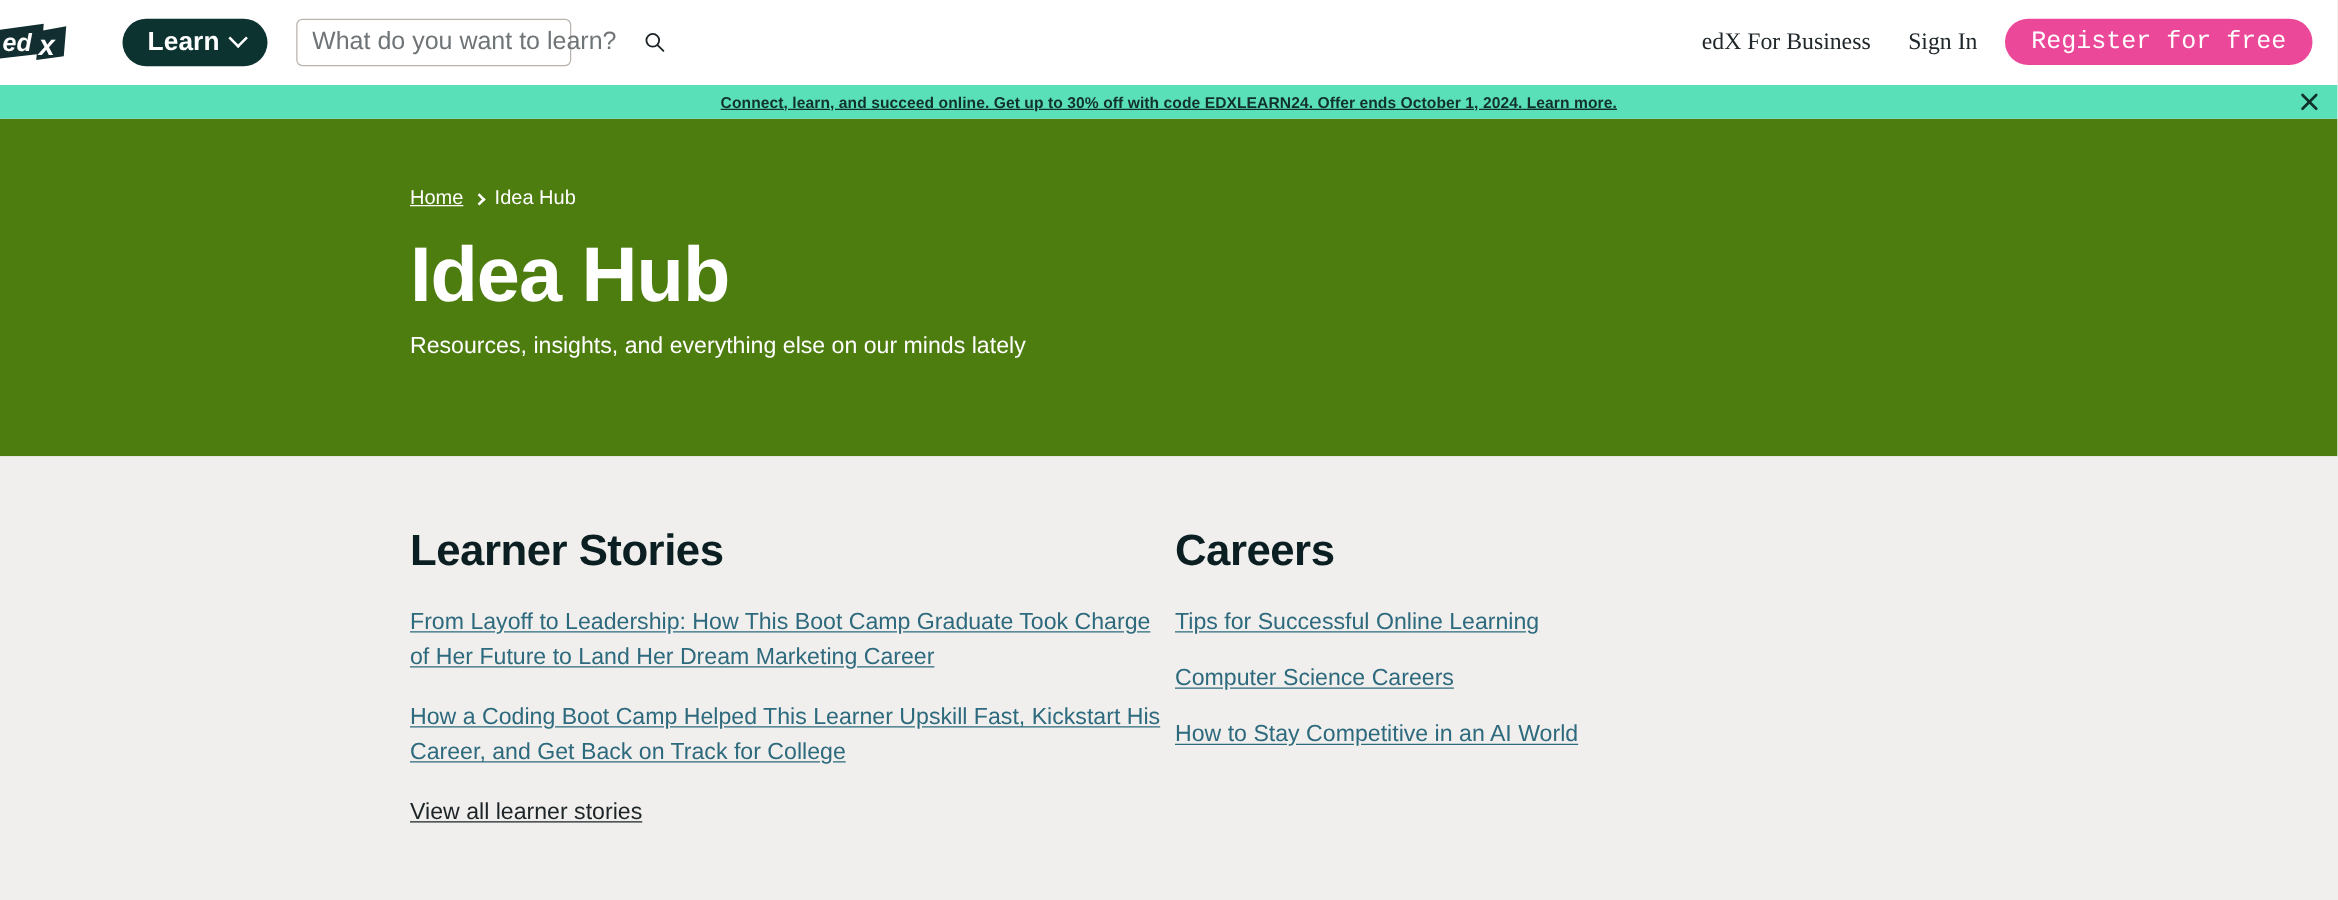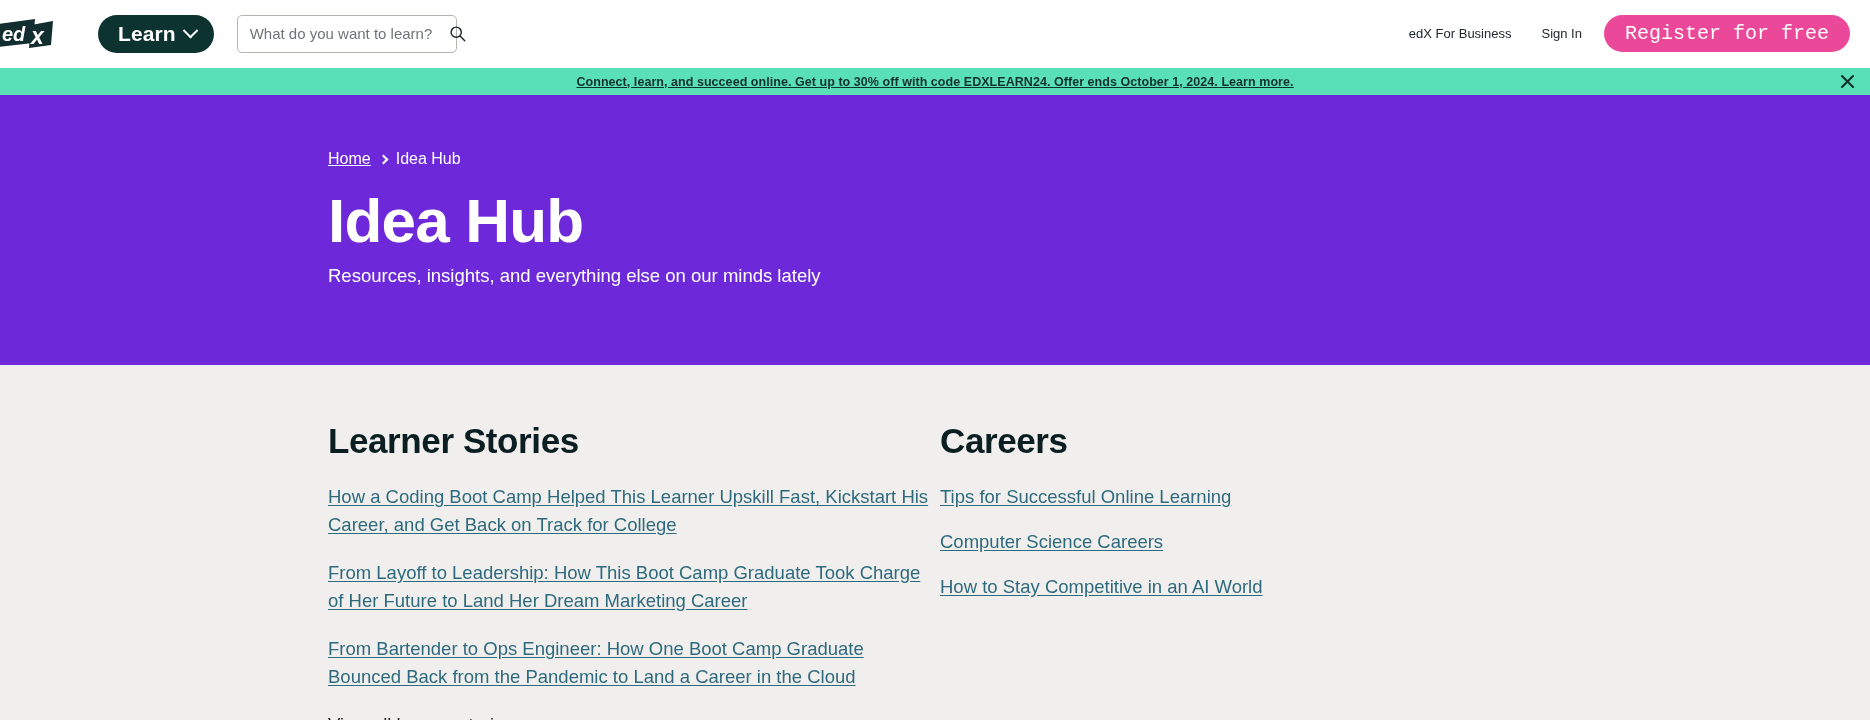--- a/index.html
+++ b/index.html
@@ -66,37 +66,38 @@
     border-radius: 5px;
     background: #fff;
     display: flex;
     align-items: center;
     padding: 0 10px 0 12px;
   }
   .search-input {
     flex: 1 1 auto;
     border: none;
     outline: none;
-    font-size: 15px;
+    font-size: 20px;
     color: #3d4245;
     font-family: "Liberation Sans", sans-serif;
     background: transparent;
   }
   .search-input::placeholder { color: #6f7477; }
   .search-icon { width: 17px; height: 17px; flex: 0 0 auto; cursor: pointer; }
 
   .header-spacer { flex: 1 1 auto; }
 
   .hdr-link {
-    font-size: 13px;
+    font-size: 19px;
     color: #20282b;
     text-decoration: none;
     margin-left: 30px;
     cursor: pointer;
     white-space: nowrap;
+    font-family: Liberation Serif, serif;
   }
   .register-btn {
     margin-left: 22px;
     height: 37px;
     border-radius: 999px;
     background: #ec4899;
     color: #fff;
     border: none;
     font-size: 20px;
     padding: 0 21px;
@@ -132,21 +133,21 @@
     right: 13px;
     top: 50%;
     transform: translateY(-50%);
     width: 20px; height: 20px;
     cursor: pointer;
     display: flex; align-items: center; justify-content: center;
   }
 
   
   .hero {
-    background: #6d28d9;
+    background: #4d7c0f;
     height: 270px;
     padding-left: 328px;
     padding-top: 55px;
     color: #ffffff;
   }
   .breadcrumb {
     font-size: 16px;
     display: flex;
     align-items: center;
     gap: 9px;
@@ -277,23 +278,22 @@
   </nav>
   <h1 class="hero-title">Idea Hub</h1>
   <p class="hero-sub">Resources, insights, and everything else on our minds lately</p>
 </section>
 
 <main class="main">
 
   <div class="col col-learner">
     <h2 class="col-title">Learner Stories</h2>
     <ul class="link-list">
+      <li><a class="story-link" href="#">From Layoff to Leadership: How This Boot Camp Graduate Took Charge of Her Future to Land Her Dream Marketing Career</a></li>
       <li><a class="story-link" href="#">How a Coding Boot Camp Helped This Learner Upskill Fast, Kickstart His Career, and Get Back on Track for College</a></li>
-      <li><a class="story-link" href="#">From Layoff to Leadership: How This Boot Camp Graduate Took Charge of Her Future to Land Her Dream Marketing Career</a></li>
-      <li><a class="story-link" href="#">From Bartender to Ops Engineer: How One Boot Camp Graduate Bounced Back from the Pandemic to Land a Career in the Cloud</a></li>
       <li><a class="view-all-link" href="#">View all learner stories</a></li>
     </ul>
   </div>
 
   <div class="col col-careers">
     <h2 class="col-title">Careers</h2>
     <ul class="link-list careers-list">
       <li><a class="story-link" href="#">Tips for Successful Online Learning</a></li>
       <li><a class="story-link" href="#">Computer Science Careers</a></li>
       <li><a class="story-link" href="#">How to Stay Competitive in an AI World</a></li>

